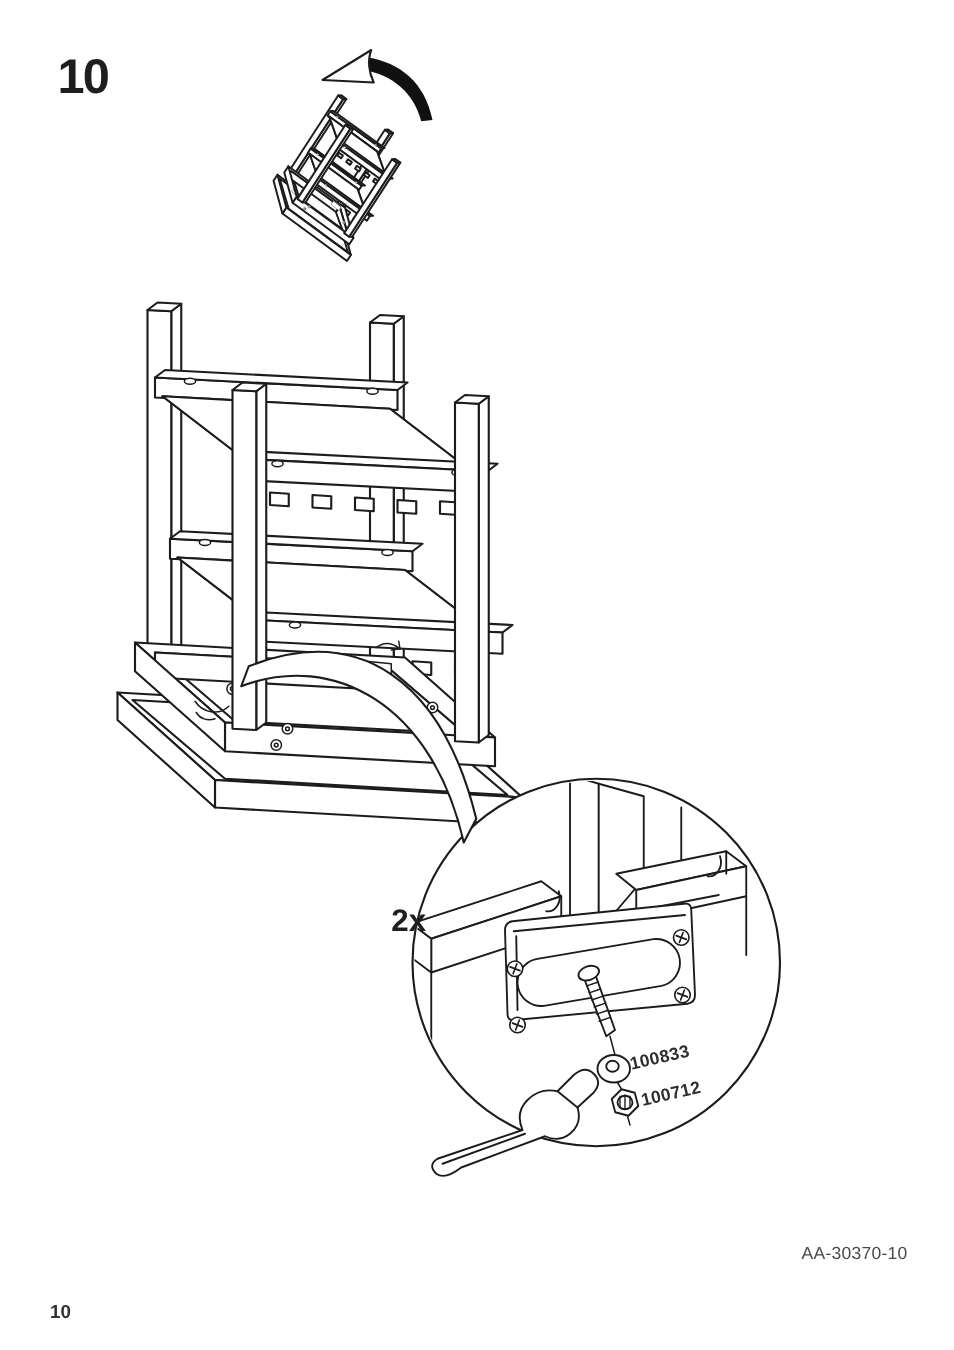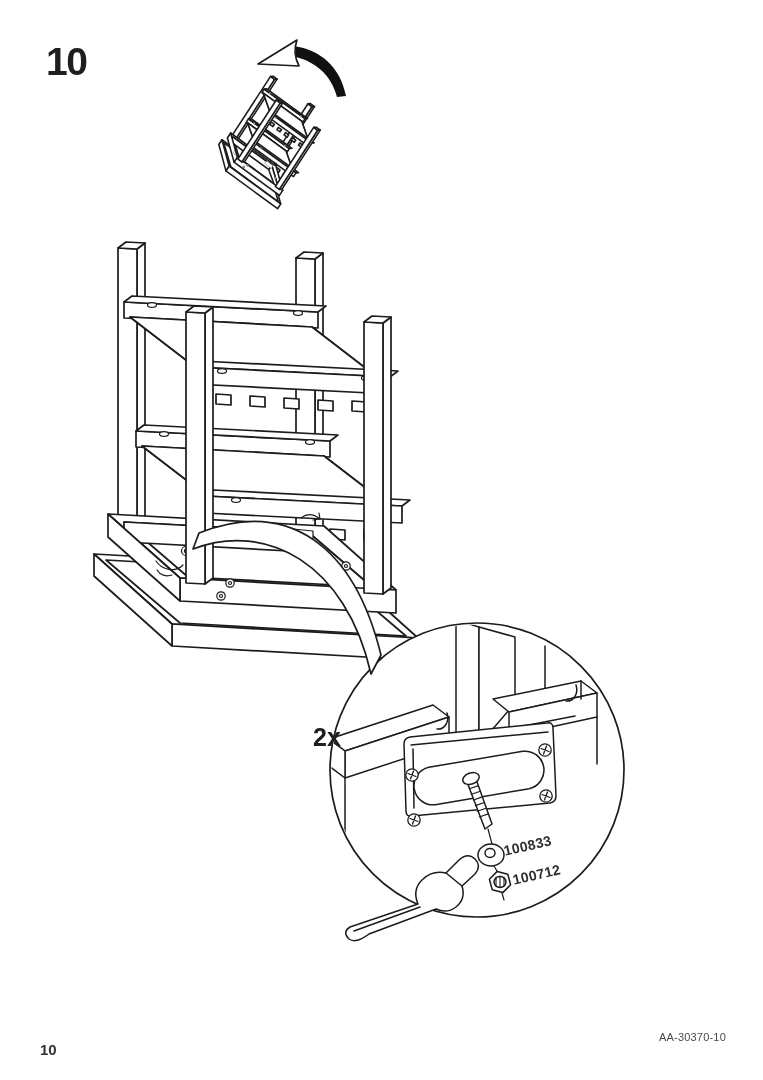--- a/index.html
+++ b/index.html
@@ -7,21 +7,21 @@
        font-family:"Liberation Sans",sans-serif;}
   #art{position:absolute;left:0;top:0;}
   .lbl{position:absolute;color:#1e1e1e;white-space:nowrap;}
   .step{left:46px;top:40px;font-size:39px;font-weight:800;letter-spacing:-1.5px;}
   .qty{left:313px;top:679px;font-size:25px;font-weight:600;margin-top:44px;}
   .part{font-size:14px;font-weight:600;color:#2e2e2e;transform:rotate(-13deg);
         transform-origin:left center;letter-spacing:.3px;}
   .part1{left:504px;top:843px;}
   .part2{left:513px;top:872px;}
   .fpage{left:40px;top:1041px;font-size:15px;font-weight:700;color:#333;}
-  .fref{right:37px;top:1031px;font-size:11px;font-weight:500;color:#4a4a4a;letter-spacing:.2px;}
+  .fref{right:37px;top:994px;font-size:14px;font-weight:500;color:#4a4a4a;letter-spacing:.2px;}
 </style>
 </head>
 <body>
 
 <svg id="art" width="763" height="1080" viewBox="0 0 763 1080" stroke="#1c1c1c" stroke-width="1.7" fill="none" stroke-linejoin="round" stroke-linecap="round">
   <defs>
     <pattern id="slats" width="13" height="13" patternUnits="userSpaceOnUse" patternTransform="rotate(42)">
       <rect width="13" height="13" fill="#fff"></rect>
       <line x1="0" y1="3" x2="13" y2="3" stroke="#1c1c1c" stroke-width="1.2"></line>
       <line x1="0" y1="7.5" x2="13" y2="7.5" stroke="#1c1c1c" stroke-width="1.1"></line>

